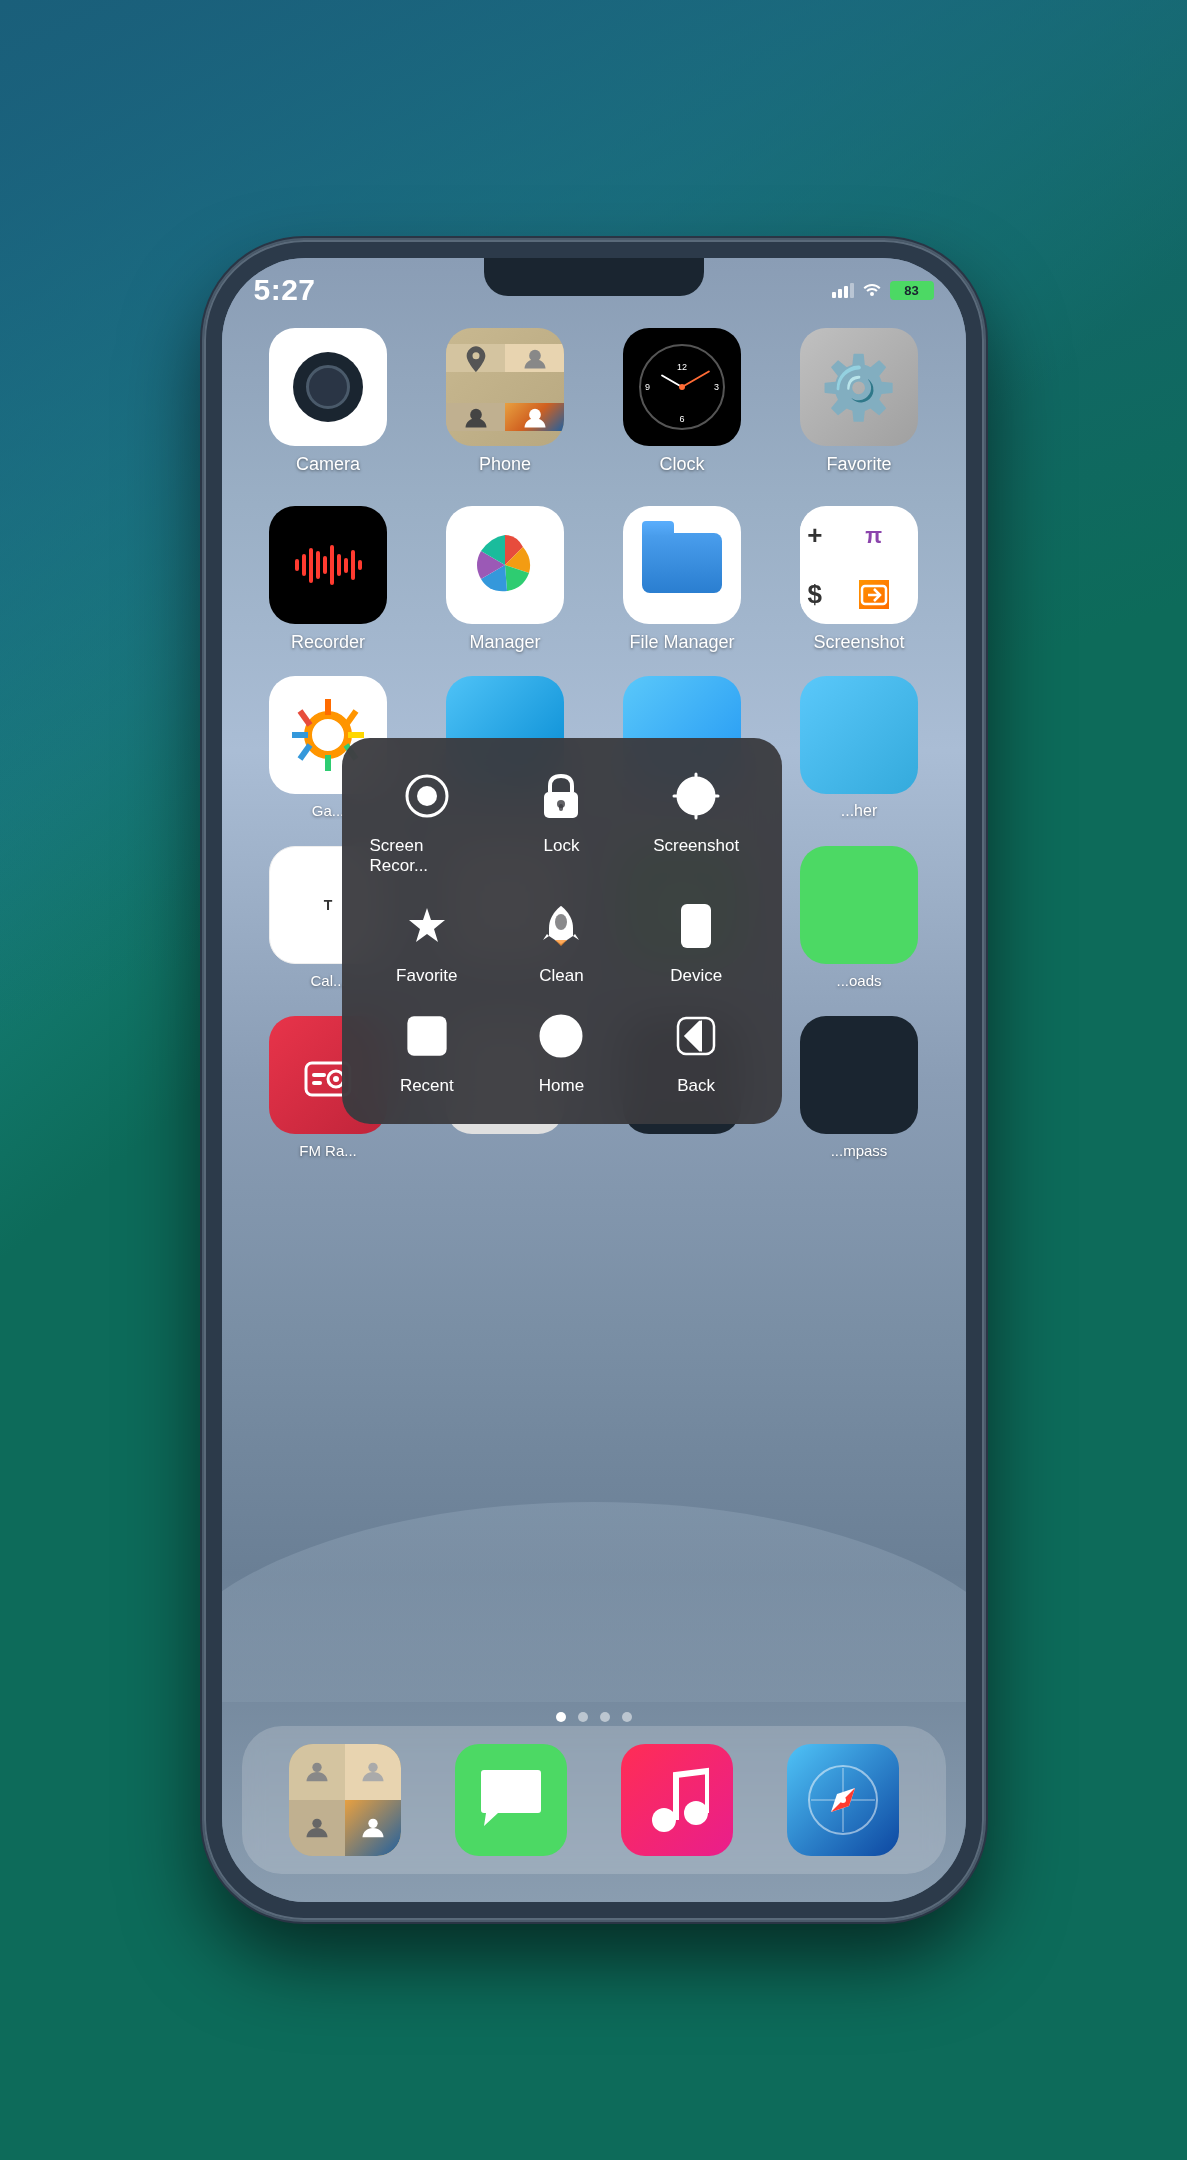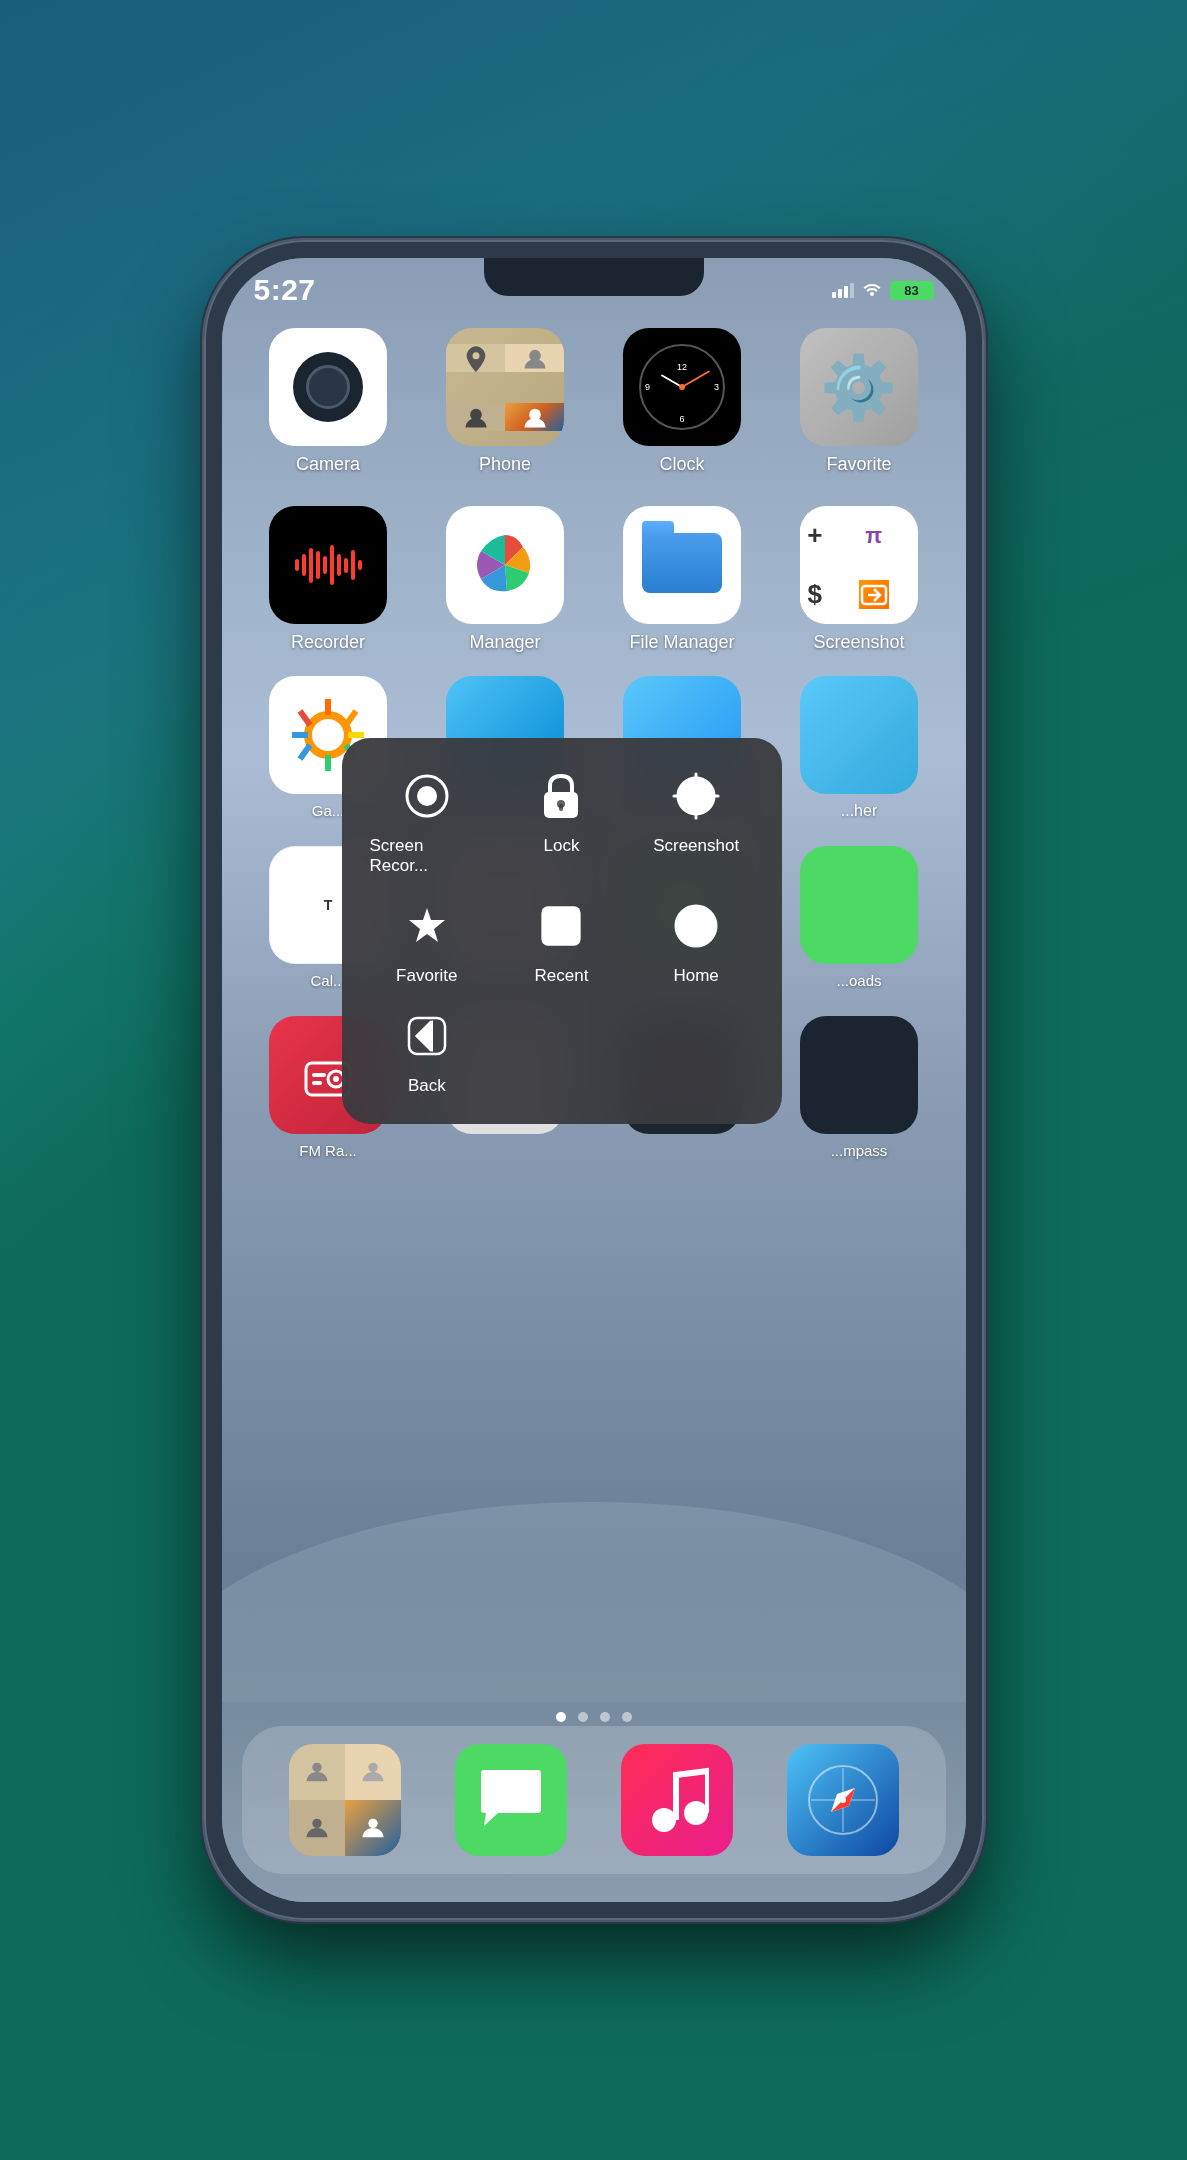--- a/index.html
+++ b/index.html
@@ -729,21 +729,43 @@
 
       <div class="quick-action-item">
         <div class="quick-action-icon">
           <svg width="48" height="48" viewBox="0 0 48 48" fill="none" stroke="white" stroke-width="2.5">
             <path d="M24 6 L28 18 L42 18 L31 27 L35 40 L24 32 L13 40 L17 27 L6 18 L20 18 Z"></path>
           </svg>
         </div>
         <span class="quick-action-label">Favorite</span>
       </div>
 
-
+      <div class="quick-action-item">
+        <div class="quick-action-icon">
+          <svg width="48" height="48" viewBox="0 0 48 48" fill="white">
+            <path d="M24 4 C24 4 36 12 36 26 L36 34 L24 42 L12 34 L12 26 C12 12 24 4 24 4 Z"></path>
+            <ellipse cx="24" cy="20" rx="6" ry="8" fill="rgba(58,58,62,0.6)"></ellipse>
+            <path d="M12 34 L6 38 L10 32 Z" fill="white"></path>
+            <path d="M36 34 L42 38 L38 32 Z" fill="white"></path>
+            <path d="M18 38 L24 44 L30 38" fill="rgba(255,150,50,0.8)" stroke="none"></path>
+          </svg>
+        </div>
+        <span class="quick-action-label">Clean</span>
+      </div>
+
+      <div class="quick-action-item">
+        <div class="quick-action-icon">
+          <svg width="36" height="48" viewBox="0 0 36 48" fill="none" stroke="white" stroke-width="2.5">
+            <rect x="3" y="2" width="30" height="44" rx="6"></rect>
+            <line x1="15" y1="8" x2="21" y2="8"></line>
+            <circle cx="18" cy="40" r="2" fill="white"></circle>
+          </svg>
+        </div>
+        <span class="quick-action-label">Device</span>
+      </div>
 
       <div class="quick-action-item">
         <div class="quick-action-icon">
           <svg width="44" height="44" viewBox="0 0 44 44" fill="none" stroke="white" stroke-width="2.5">
             <rect x="4" y="4" width="36" height="36" rx="6"></rect>
           </svg>
         </div>
         <span class="quick-action-label">Recent</span>
       </div>
 

